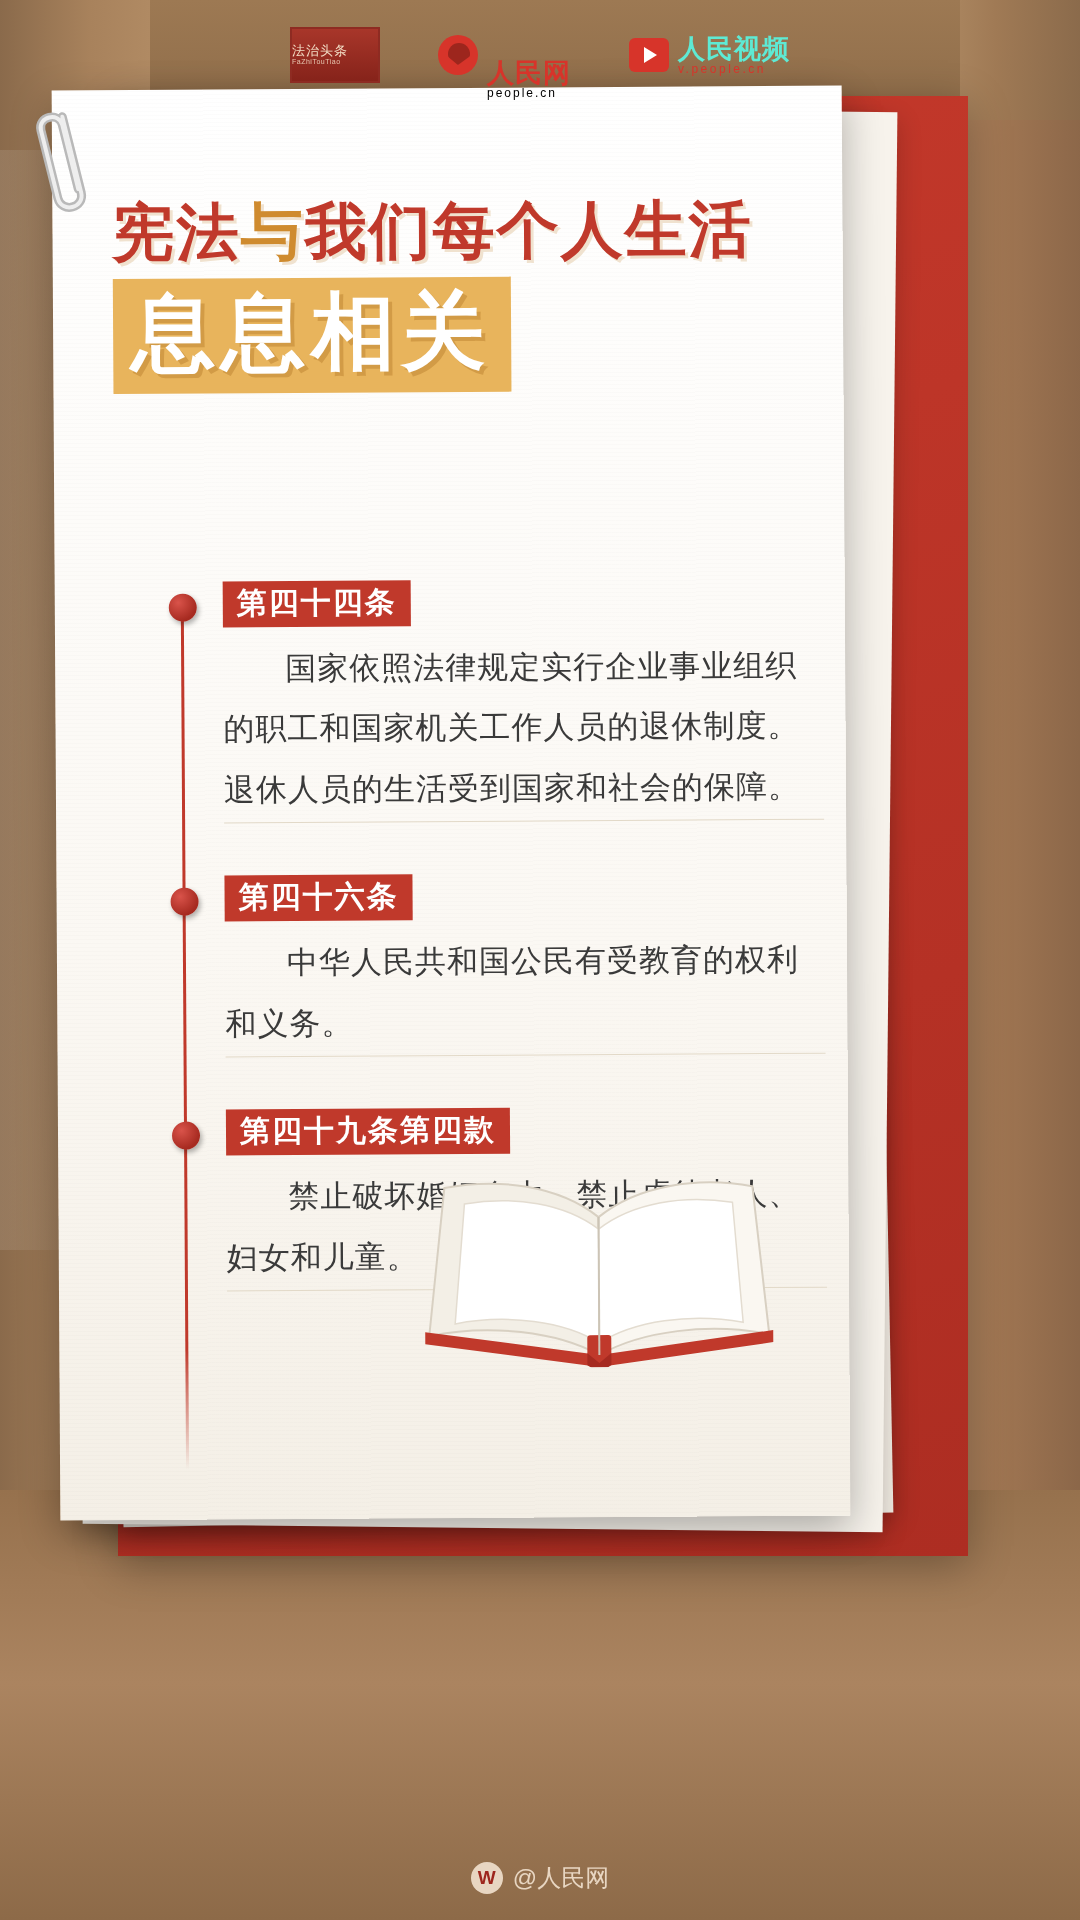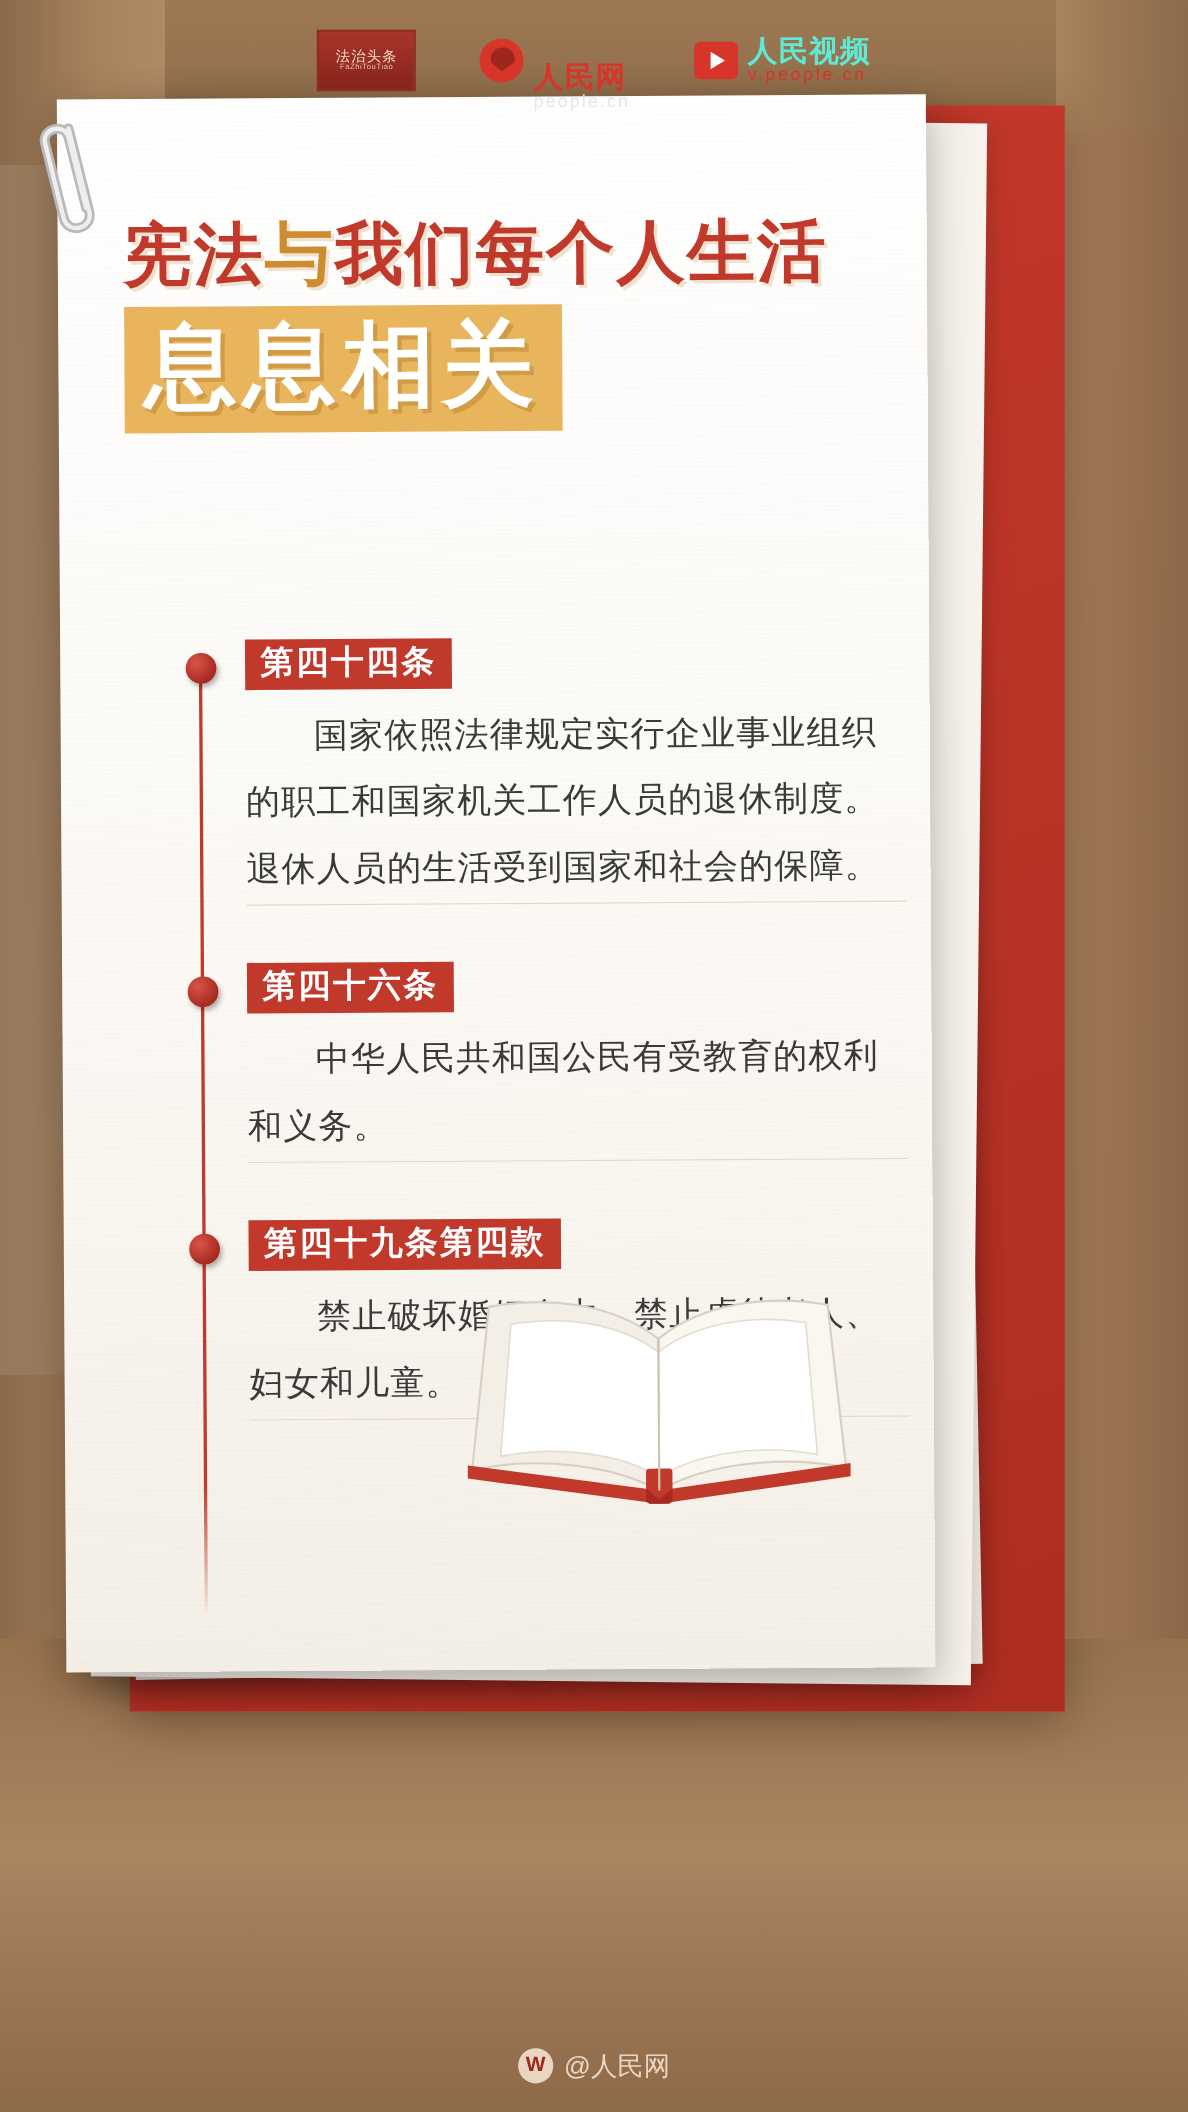--- a/index.html
+++ b/index.html
@@ -88,21 +88,21 @@
     z-index: 40;
   }
   .logo-item { display: flex; align-items: center; gap: 9px; }
   .logo-fzttt {
     width: 86px; height: 52px;
     border: 2px solid #8e2b22;
     background: linear-gradient(180deg,#a8362a,#86231a);
     color: #f3ddc5;
     font-size: 13px;
     display: flex; flex-direction: column;
-    align-items: center; justify-content: center;
+    justify-content: center;
     line-height: 1.1;
     letter-spacing: 1px;
   }
   .logo-fzttt .sub { font-size: 7px; letter-spacing: .5px; opacity: .85; }
   .logo-people-mark {
     width: 40px; height: 40px;
     border-radius: 50%;
     background: #d7342a;
     position: relative;
   }
@@ -116,22 +116,22 @@
     clip-path: polygon(0 0, 100% 0, 100% 60%, 45% 100%, 0 62%);
   }
   .logo-people-text { line-height: 1.05; margin-top: 48px; }
   .logo-people-cn {
     color: #d7342a;
     font-size: 27px;
     font-weight: bold;
     letter-spacing: 1px;
   }
   .logo-people-en {
-    color: #e5e5e5;
-    font-size: 16px;
+    color: #000000;
+    font-size: 12px;
     letter-spacing: 2px;
   }
   .logo-play {
     width: 40px; height: 34px;
     background: #d7342a;
     border-radius: 6px;
     position: relative;
   }
   .logo-play::after {
     content: "";
@@ -143,21 +143,21 @@
   }
   .logo-video-text { line-height: 1.05; }
   .logo-video-cn {
     color: #5eead4;
     font-size: 27px;
     font-weight: bold;
     letter-spacing: 1px;
   }
   .logo-video-en {
     color: #d7342a;
-    font-size: 16px;
+    font-size: 12px;
     letter-spacing: 2.5px;
   }
 
   
   .paper {
     position: absolute;
     left: 56px; top: 88px;
     width: 790px; height: 1430px;
     background:
       linear-gradient(180deg, #ffffff 0%, #fbf8f3 60%, #f4efe6 100%);

